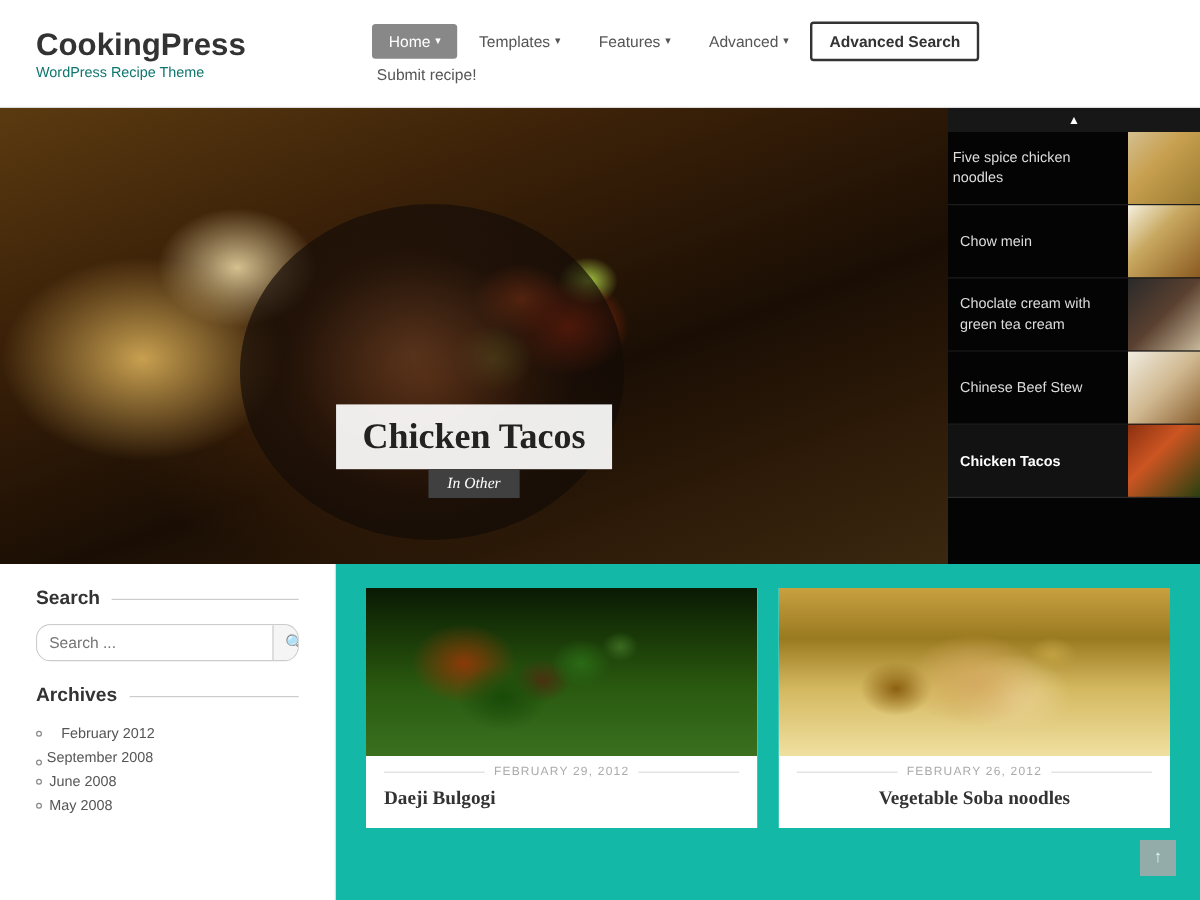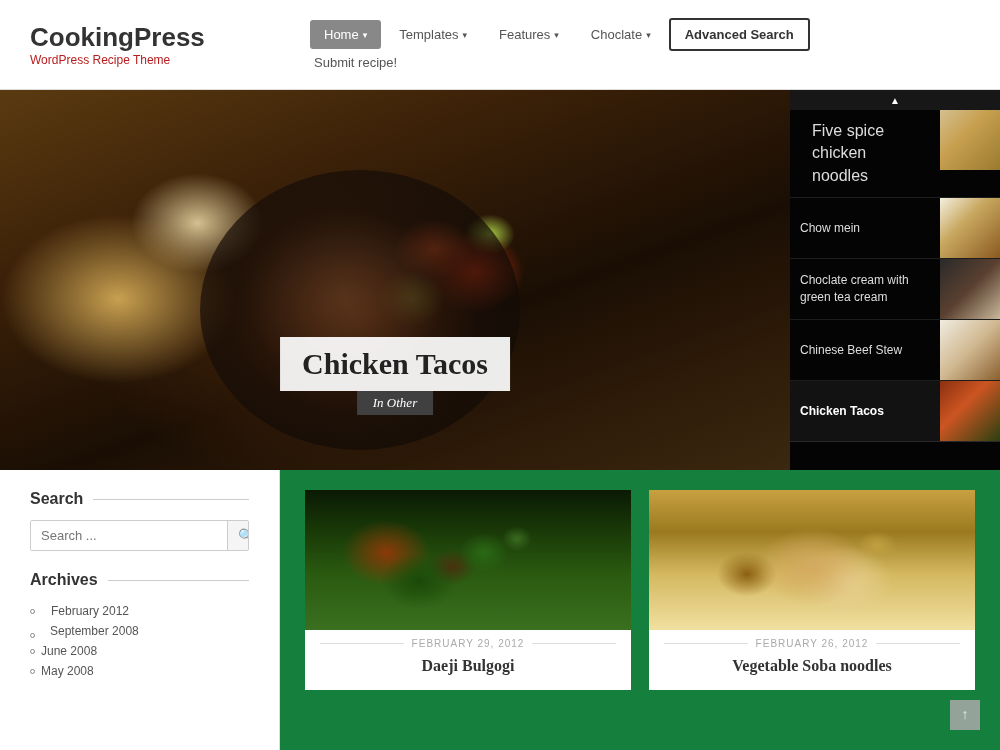--- a/index.html
+++ b/index.html
@@ -4,38 +4,38 @@
   <style>
     * { margin: 0; padding: 0; box-sizing: border-box; }
     body { font-family: Georgia, 'Times New Roman', serif; background: #e8e8e8; width: 1000px; height: 750px; overflow: hidden; font-size: 14px; color: #333; }
   </style>
 </head>
 <body>
 
 <header style="background:#fff; border-bottom:1px solid #ddd; display:flex; align-items:center; padding:0 30px; height:90px; flex-wrap:wrap;">
   <div style="flex:0 0 280px;">
     <div style="font-size:26px; font-weight:bold; color:#333; font-family:Arial,sans-serif;">CookingPress</div>
-    <div style="font-size:12px; color:#b91c1c; font-family:Arial,sans-serif;">WordPress Recipe Theme</div>
+    <div style="font-size:12px; color:#0f766e; font-family:Arial,sans-serif;">WordPress Recipe Theme</div>
   </div>
   <nav style="flex:1;">
     <div style="display:flex; gap:4px; align-items:center; flex-wrap:wrap; padding-bottom:4px;">
       <div style="padding:7px 14px; font-size:13px; cursor:pointer; font-family:Arial,sans-serif; background:#888; color:#fff; border-radius:3px; display:flex; align-items:center; gap:4px;">
         <span>Home</span>
         <span style="font-size:9px;">▾</span>
       </div>
       <div style="padding:7px 14px; font-size:13px; cursor:pointer; font-family:Arial,sans-serif; color:#555; display:flex; align-items:center; gap:4px; border-radius:3px;">
         <span>Templates</span>
         <span style="font-size:9px;">▾</span>
       </div>
       <div style="padding:7px 14px; font-size:13px; cursor:pointer; font-family:Arial,sans-serif; color:#555; display:flex; align-items:center; gap:4px; border-radius:3px;">
         <span>Features</span>
         <span style="font-size:9px;">▾</span>
       </div>
       <div style="padding:7px 14px; font-size:13px; cursor:pointer; font-family:Arial,sans-serif; color:#555; display:flex; align-items:center; gap:4px; border-radius:3px;">
-        <span>Choclate</span>
+        <span>Advanced</span>
         <span style="font-size:9px;">▾</span>
       </div>
       <div style="padding:7px 14px; font-size:13px; cursor:pointer; font-family:Arial,sans-serif; color:#333; border:2px solid #333; border-radius:3px; font-weight:bold;">
         <span>Advanced Search</span>
       </div>
     </div>
     <div style="padding-left:4px;">
       <span style="font-size:13px; color:#555; font-family:Arial,sans-serif; cursor:pointer;">Submit recipe!</span>
     </div>
   </nav>
@@ -65,21 +65,21 @@
       <div style="background:#404040; color:#fff; padding:4px 16px; font-size:13px; font-style:italic; display:inline-block;">
         <em>In Other</em>
       </div>
     </div>
   </div>
 
   <div style="width:210px; background:rgba(0,0,0,0.88); overflow:hidden; position:relative; display:flex; flex-direction:column;">
     <div style="height:20px; background:rgba(255,255,255,0.08); display:flex; align-items:center; justify-content:center; color:#fff; font-size:10px; cursor:pointer; flex-shrink:0;">▲</div>
 
     <div style="display:flex; align-items:stretch; border-bottom:1px solid rgba(255,255,255,0.1); cursor:pointer; flex-shrink:0;">
-      <div style="flex:1; padding:10px 22px; color:#ddd; font-size:16px; line-height:1.4; font-family:Arial,sans-serif; display:flex; align-items:center;">Five spice chicken noodles</div>
+      <div style="flex:1; padding:10px 4px; color:#ddd; font-size:12px; line-height:1.4; font-family:Arial,sans-serif; display:flex; align-items:center;">Five spice chicken noodles</div>
       <div style="width:60px; height:60px; flex-shrink:0; background:linear-gradient(135deg, #d4c090 0%, #c8a050 40%, #9a7a30 100%);"></div>
     </div>
 
     <div style="display:flex; align-items:stretch; border-bottom:1px solid rgba(255,255,255,0.1); cursor:pointer; flex-shrink:0;">
       <div style="flex:1; padding:10px 10px; color:#ddd; font-size:12px; line-height:1.4; font-family:Arial,sans-serif; display:flex; align-items:center;">Chow mein</div>
       <div style="width:60px; height:60px; flex-shrink:0; background:linear-gradient(135deg, #f5f0e0 0%, #c8a860 40%, #8b5a20 100%);"></div>
     </div>
 
     <div style="display:flex; align-items:stretch; border-bottom:1px solid rgba(255,255,255,0.1); cursor:pointer; flex-shrink:0;">
       <div style="flex:1; padding:10px 10px; color:#ddd; font-size:12px; line-height:1.4; font-family:Arial,sans-serif; display:flex; align-items:center;">Choclate cream with green tea cream</div>
@@ -91,43 +91,43 @@
       <div style="width:60px; height:60px; flex-shrink:0; background:linear-gradient(135deg, #f0ece0 0%, #d0b890 50%, #8b6030 100%);"></div>
     </div>
 
     <div style="display:flex; align-items:stretch; border-bottom:1px solid rgba(255,255,255,0.1); cursor:pointer; background:rgba(255,255,255,0.06); flex-shrink:0;">
       <div style="flex:1; padding:10px 10px; color:#fff; font-size:12px; line-height:1.4; font-family:Arial,sans-serif; display:flex; align-items:center; font-weight:bold;">Chicken Tacos</div>
       <div style="width:60px; height:60px; flex-shrink:0; background:linear-gradient(135deg, #8b3010 0%, #cc5522 40%, #2a4010 100%);"></div>
     </div>
   </div>
 </section>
 
-<div style="display:flex; background:#15803d; min-height:280px;">
+<div style="display:flex; background:#14b8a6; min-height:280px;">
 
   <aside style="width:280px; padding:20px 30px; background:#fff; border-right:1px solid #ddd;">
     <div>
       <div style="font-size:16px; font-weight:bold; font-family:Arial,sans-serif; color:#333; display:flex; align-items:center; gap:10px; margin-bottom:12px;">
         <span>Search</span>
         <div style="flex:1; height:1px; background:#ccc;"></div>
       </div>
-      <div style="display:flex; border:1px solid #ccc; border-radius:2px; overflow:hidden; margin-bottom:20px;">
+      <div style="display:flex; border:1px solid #ccc; border-radius:12px; overflow:hidden; margin-bottom:20px;">
         <input style="flex: 1 1 0%; padding: 7px 10px; font-size: 13px; border: none; outline: none; font-family: Arial, sans-serif; color: rgb(153, 153, 153);" type="text" placeholder="Search ...">
         <button style="padding:7px 10px; background:#f5f5f5; border:none; border-left:1px solid #ccc; cursor:pointer; color:#555; font-size:13px;">🔍</button>
       </div>
     </div>
     <div>
       <div style="font-size:16px; font-weight:bold; font-family:Arial,sans-serif; color:#333; display:flex; align-items:center; gap:10px; margin-bottom:12px;">
         <span>Archives</span>
         <div style="flex:1; height:1px; background:#ccc;"></div>
       </div>
       <div style="display:flex; align-items:center; gap:16px; padding:3px 0; font-size:12px; color:#555; font-family:Arial,sans-serif; cursor:pointer;">
         <div style="width:5px; height:5px; border:1px solid #888; border-radius:50%; flex-shrink:0;"></div>
         <span>February 2012</span>
       </div>
-      <div style="display:flex; align-items:flex-end; gap:15px; padding:3px 0; font-size:12px; color:#555; font-family:Arial,sans-serif; cursor:pointer;">
+      <div style="display:flex; align-items:flex-end; gap:4px; padding:3px 0; font-size:12px; color:#555; font-family:Arial,sans-serif; cursor:pointer;">
         <div style="width:5px; height:5px; border:1px solid #888; border-radius:50%; flex-shrink:0;"></div>
         <span>September 2008</span>
       </div>
       <div style="display:flex; align-items:center; gap:6px; padding:3px 0; font-size:12px; color:#555; font-family:Arial,sans-serif; cursor:pointer;">
         <div style="width:5px; height:5px; border:1px solid #888; border-radius:50%; flex-shrink:0;"></div>
         <span>June 2008</span>
       </div>
       <div style="display:flex; align-items:center; gap:6px; padding:3px 0; font-size:12px; color:#555; font-family:Arial,sans-serif; cursor:pointer;">
         <div style="width:5px; height:5px; border:1px solid #888; border-radius:50%; flex-shrink:0;"></div>
         <span>May 2008</span>
@@ -146,21 +146,21 @@
             radial-gradient(ellipse 80px 60px at 25% 45%, #8b3a08 0%, transparent 55%),
             radial-gradient(ellipse 30px 25px at 65% 35%, #3a6a20 0%, transparent 50%),
             radial-gradient(ellipse 40px 30px at 45% 55%, #4a3010 0%, transparent 60%),
             linear-gradient(180deg, #0a1a04 0%, #1a3a08 30%, #2a5a10 60%, #3a7020 100%);
         "></div>
         <div style="text-align:center; padding:8px 0 4px; font-size:10px; color:#aaa; font-family:Arial,sans-serif; letter-spacing:1px; display:flex; align-items:center; justify-content:center; gap:8px; margin:0 15px;">
           <div style="flex:1; height:1px; background:#ddd;"></div>
           <span>FEBRUARY 29, 2012</span>
           <div style="flex:1; height:1px; background:#ddd;"></div>
         </div>
-        <div style="text-align:center; padding:4px 15px 13px; font-size:16px; font-family:Georgia,serif; color:#333; font-weight:bold; cursor:pointer;">Daeji Bulgogi</div>
+        <div style="padding:4px 15px 13px; font-size:16px; font-family:Georgia,serif; color:#333; font-weight:bold; cursor:pointer;">Daeji Bulgogi</div>
       </article>
 
       <article style="flex:1; background:#fff; overflow:hidden;">
         <div style="width:100%; height:140px; cursor:pointer;
           background:
             radial-gradient(ellipse 100px 70px at 50% 55%, #d4aa60 0%, transparent 55%),
             radial-gradient(ellipse 60px 45px at 30% 60%, #8b6010 0%, transparent 50%),
             radial-gradient(ellipse 40px 30px at 70% 40%, #c0a040 0%, transparent 50%),
             radial-gradient(ellipse 80px 60px at 60% 65%, #e8d090 0%, transparent 60%),
             linear-gradient(180deg, #c8a040 0%, #9a7a20 30%, #d4b860 60%, #f0e0a0 100%);

